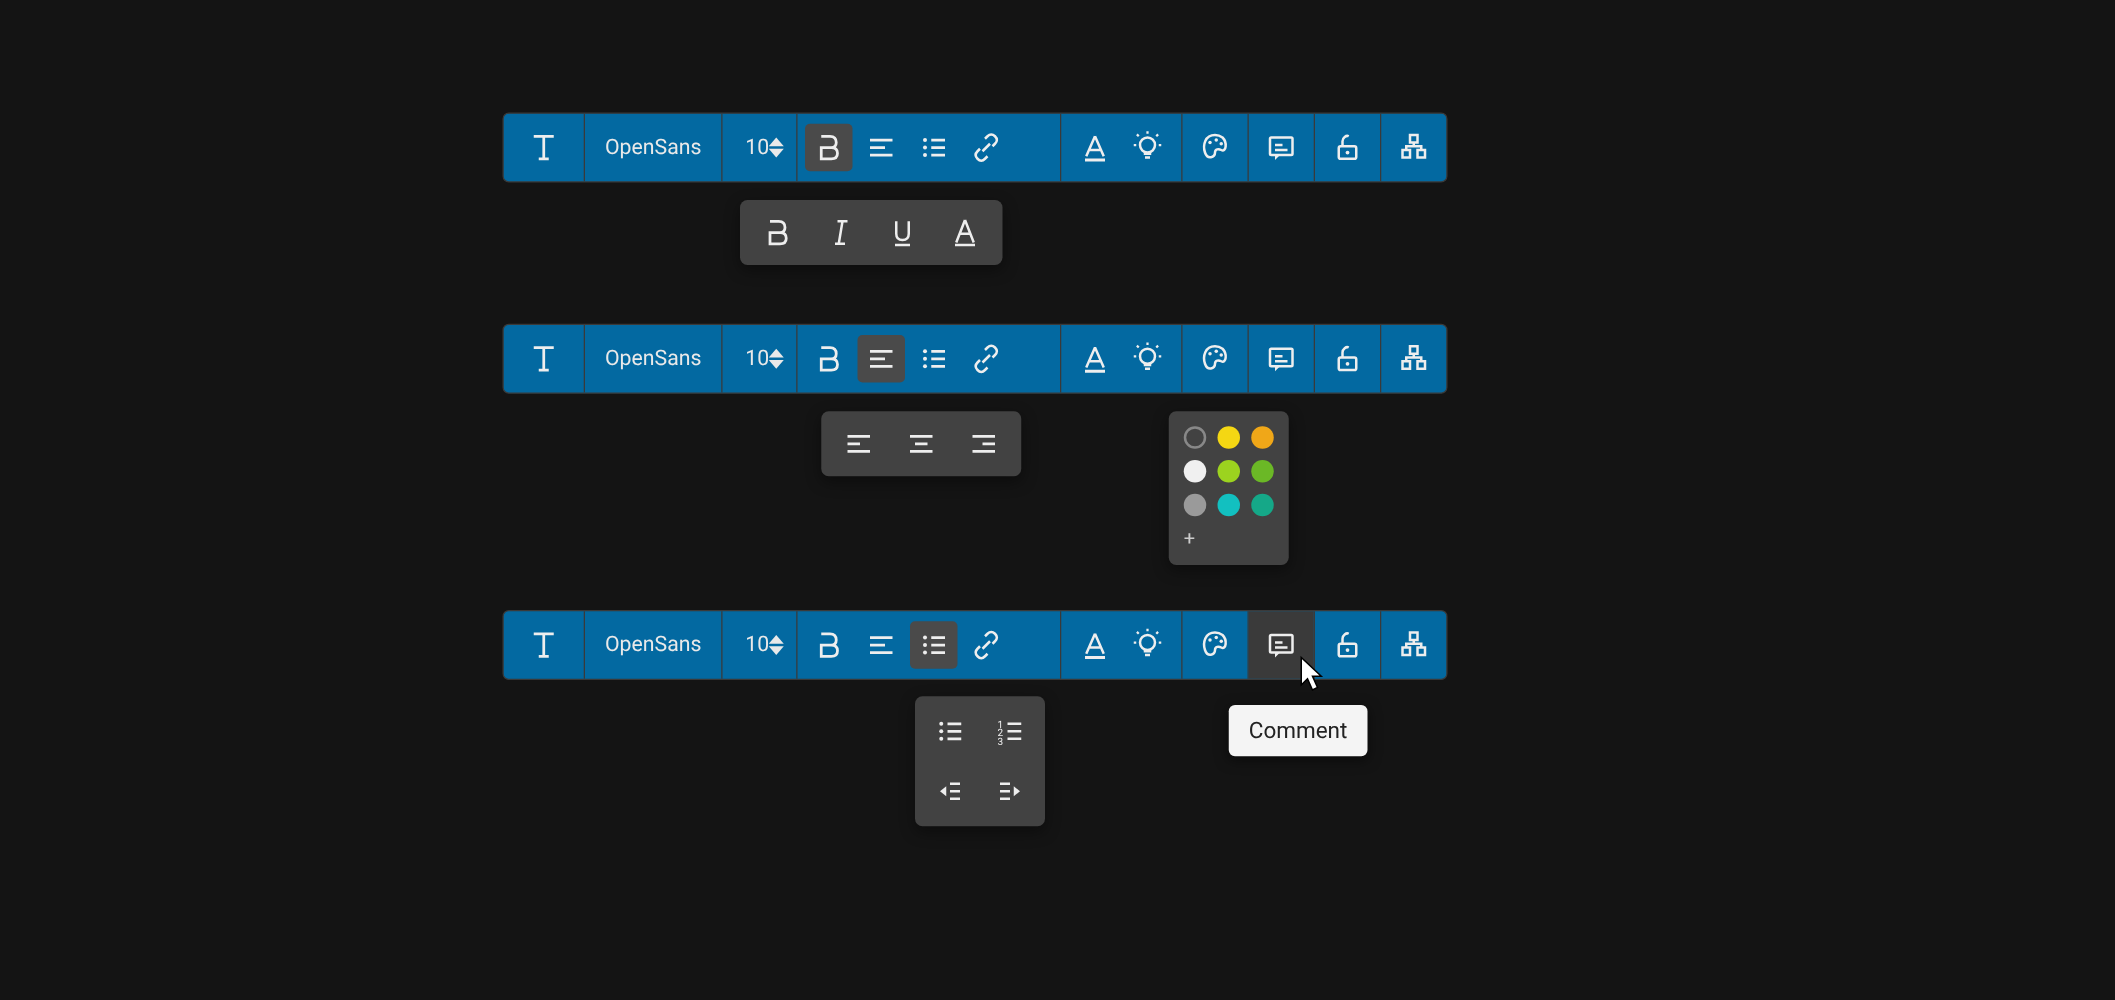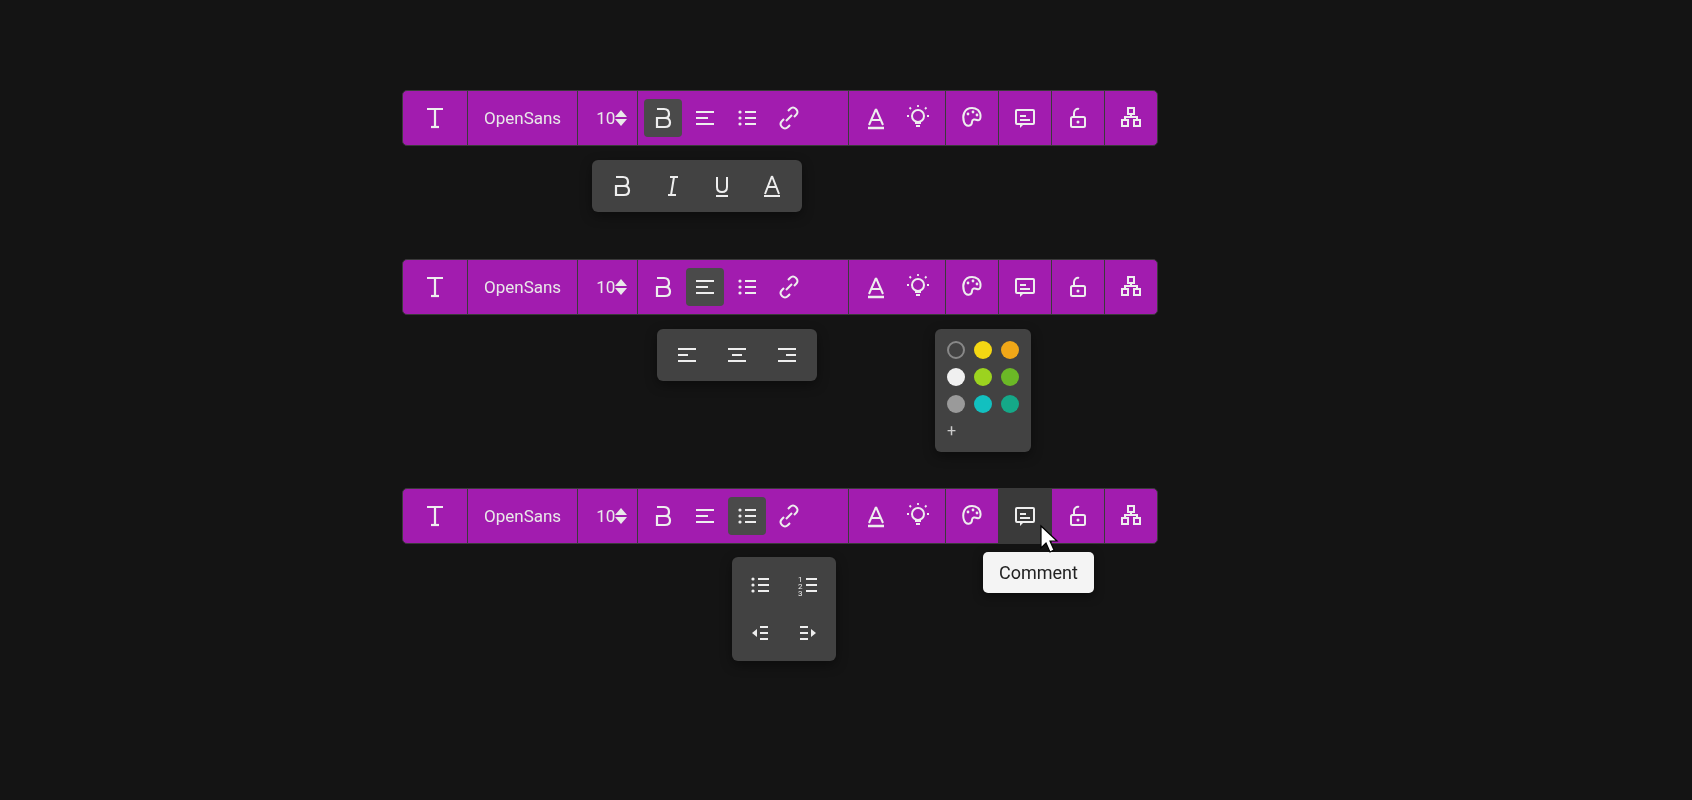--- a/index.html
+++ b/index.html
@@ -10,21 +10,21 @@
     font-family: -apple-system, "Segoe UI", Roboto, sans-serif;
     color: #e9e9e9;
     position: relative;
     overflow: hidden;
   }
   .toolbar {
     position: absolute;
     display: flex;
     align-items: center;
     height: 56px;
-    background: #a21caf;
+    background: #0369a1;
     border: 1px solid #3a3a3a;
     border-radius: 5px;
   }
   .cell {
     height: 100%;
     display: flex;
     align-items: center;
     justify-content: center;
     border-right: 1px solid #3a3a3a;
     position: relative;
@@ -580,21 +580,21 @@
         <use href="#i-indent-r"></use>
       </svg>
     </div>
   <div class="pbtn">
       <svg width="28" height="28">
         <use href="#i-indent-l"></use>
       </svg>
     </div>
 </div>
 
-<div class="tooltip" style="left:983px; top:552px;">
+<div class="tooltip" style="left:983px; top:564px;">
   <span>Comment</span>
 </div>
 
 <div class="cursor-ptr" style="left:1033px; top:524px;">
   <svg width="30" height="34" viewBox="0 0 30 34">
     <path d="M8 2 L8 24 L13 19 L17 28 L21 26 L17 17 L24 17 Z" fill="#fff" stroke="#000" stroke-width="1.2"></path>
   </svg>
 </div>
 
 </body></html>

